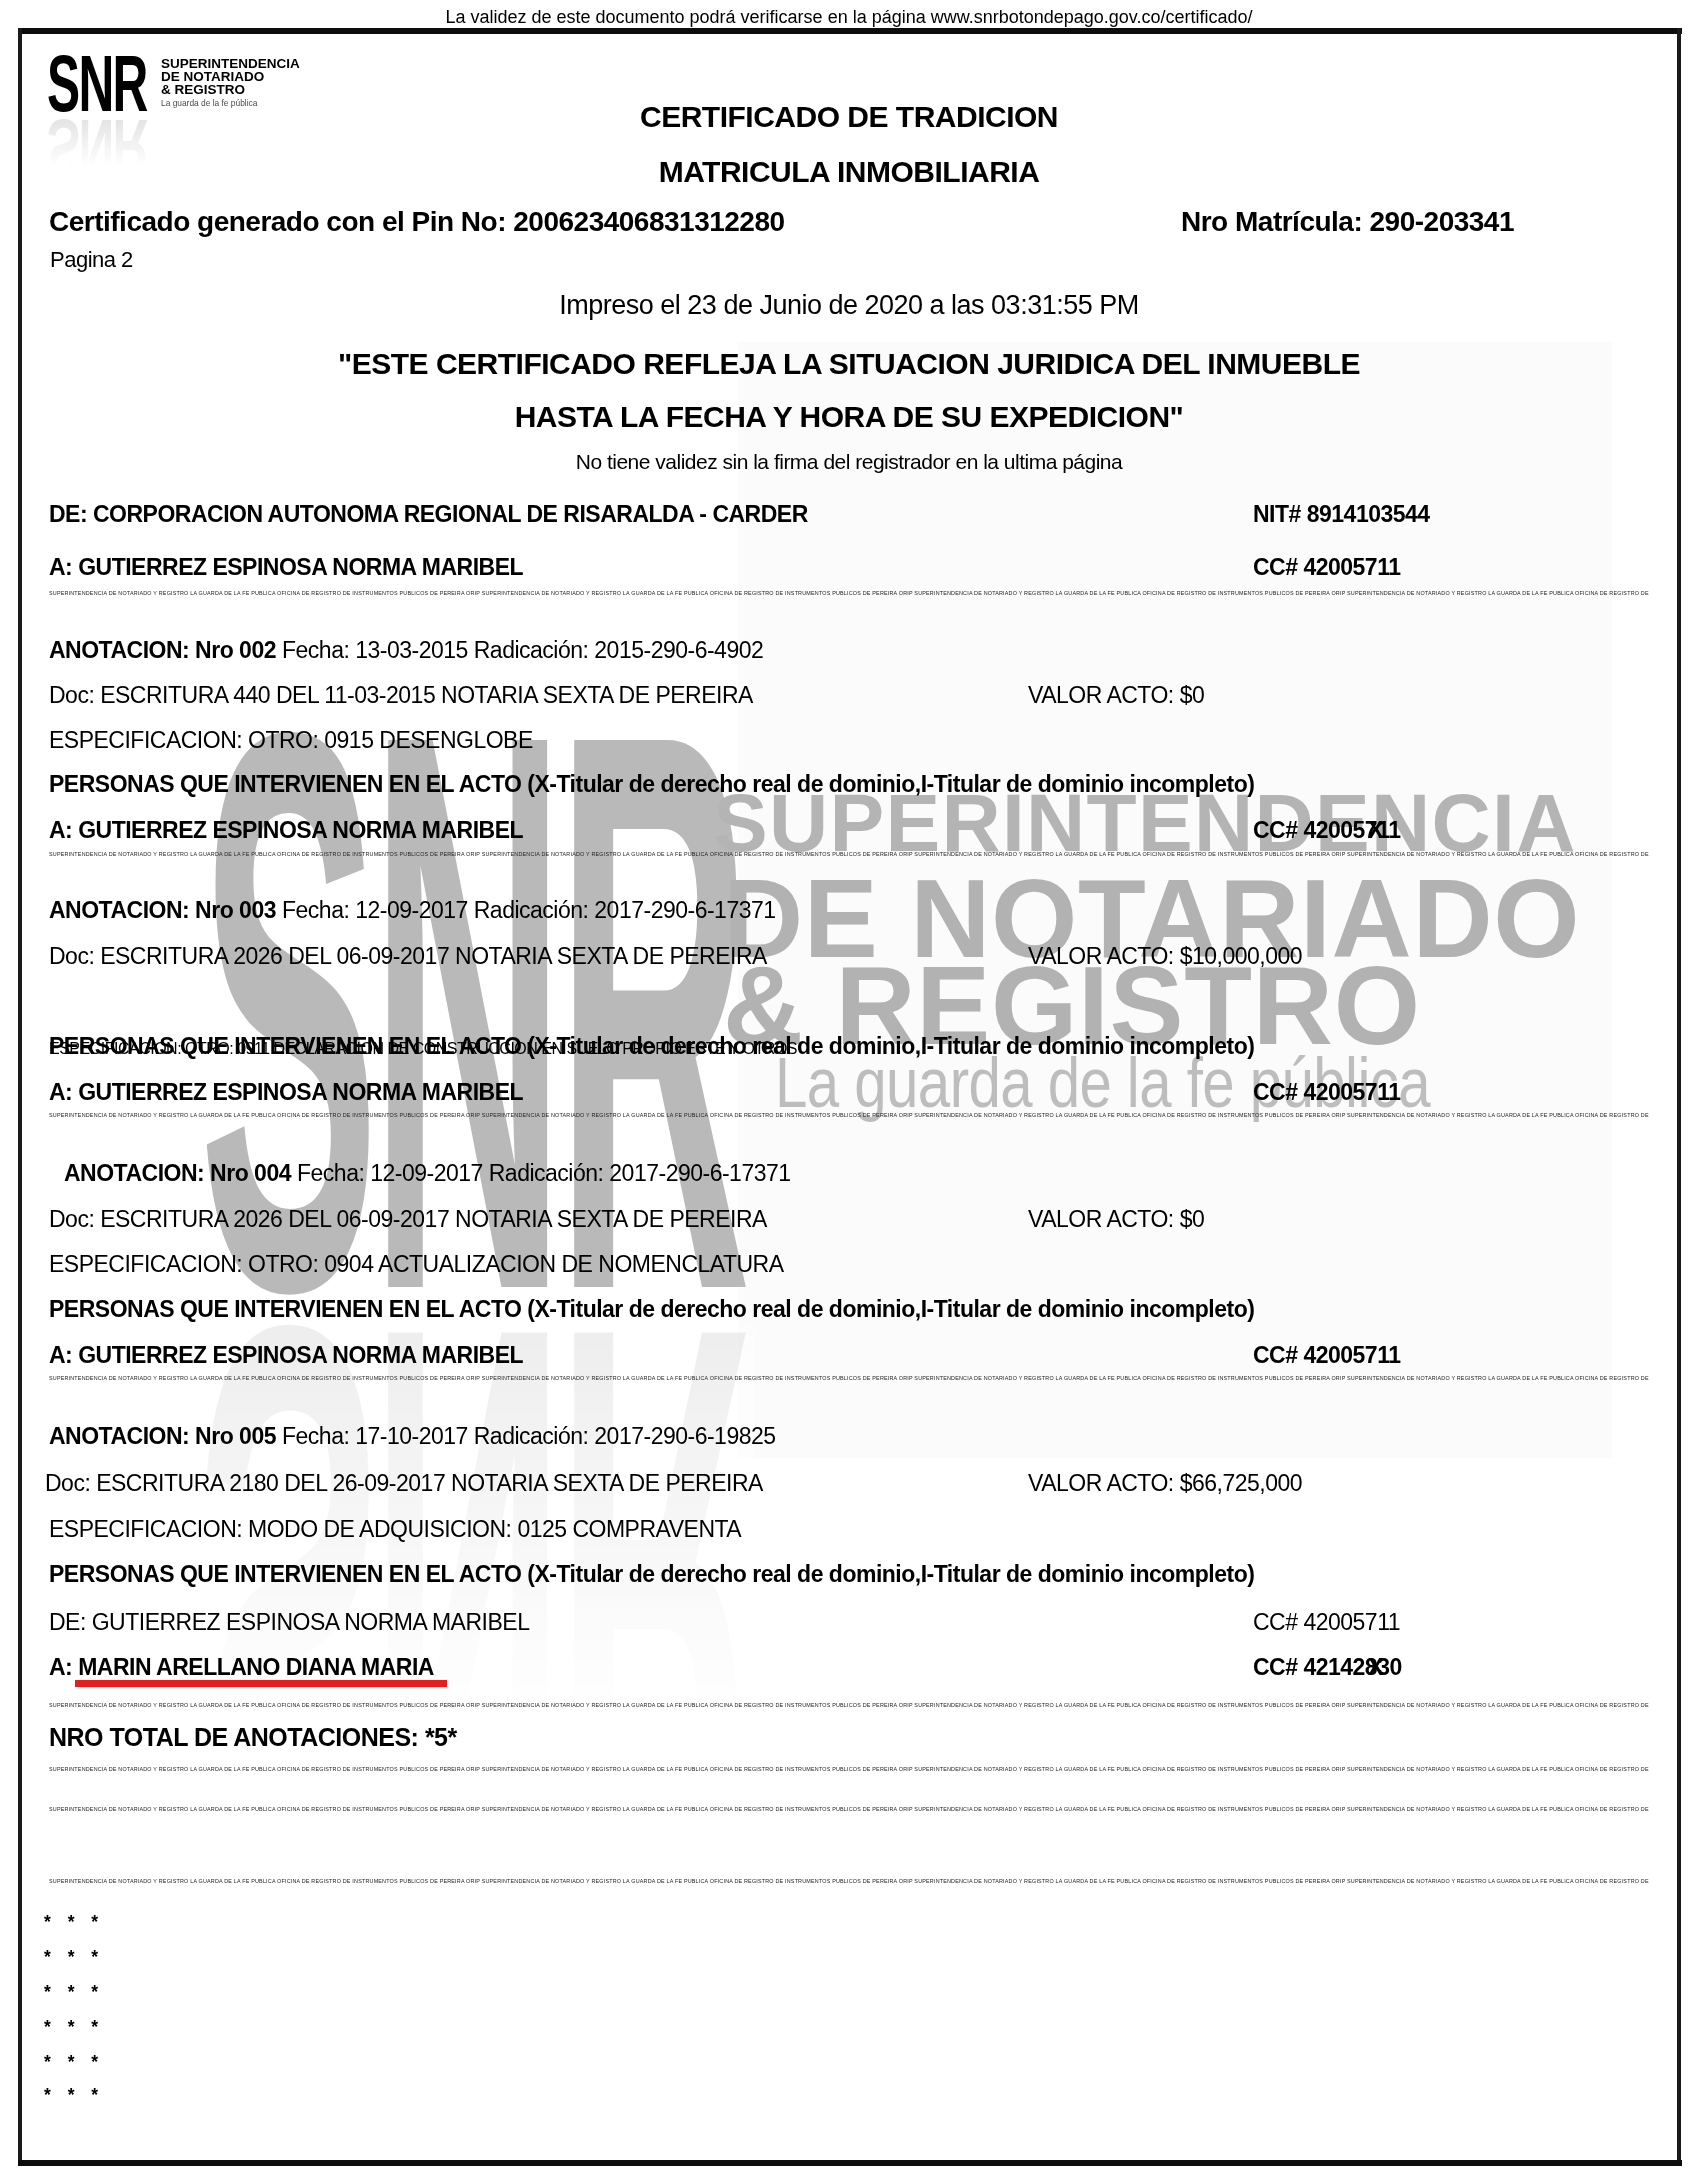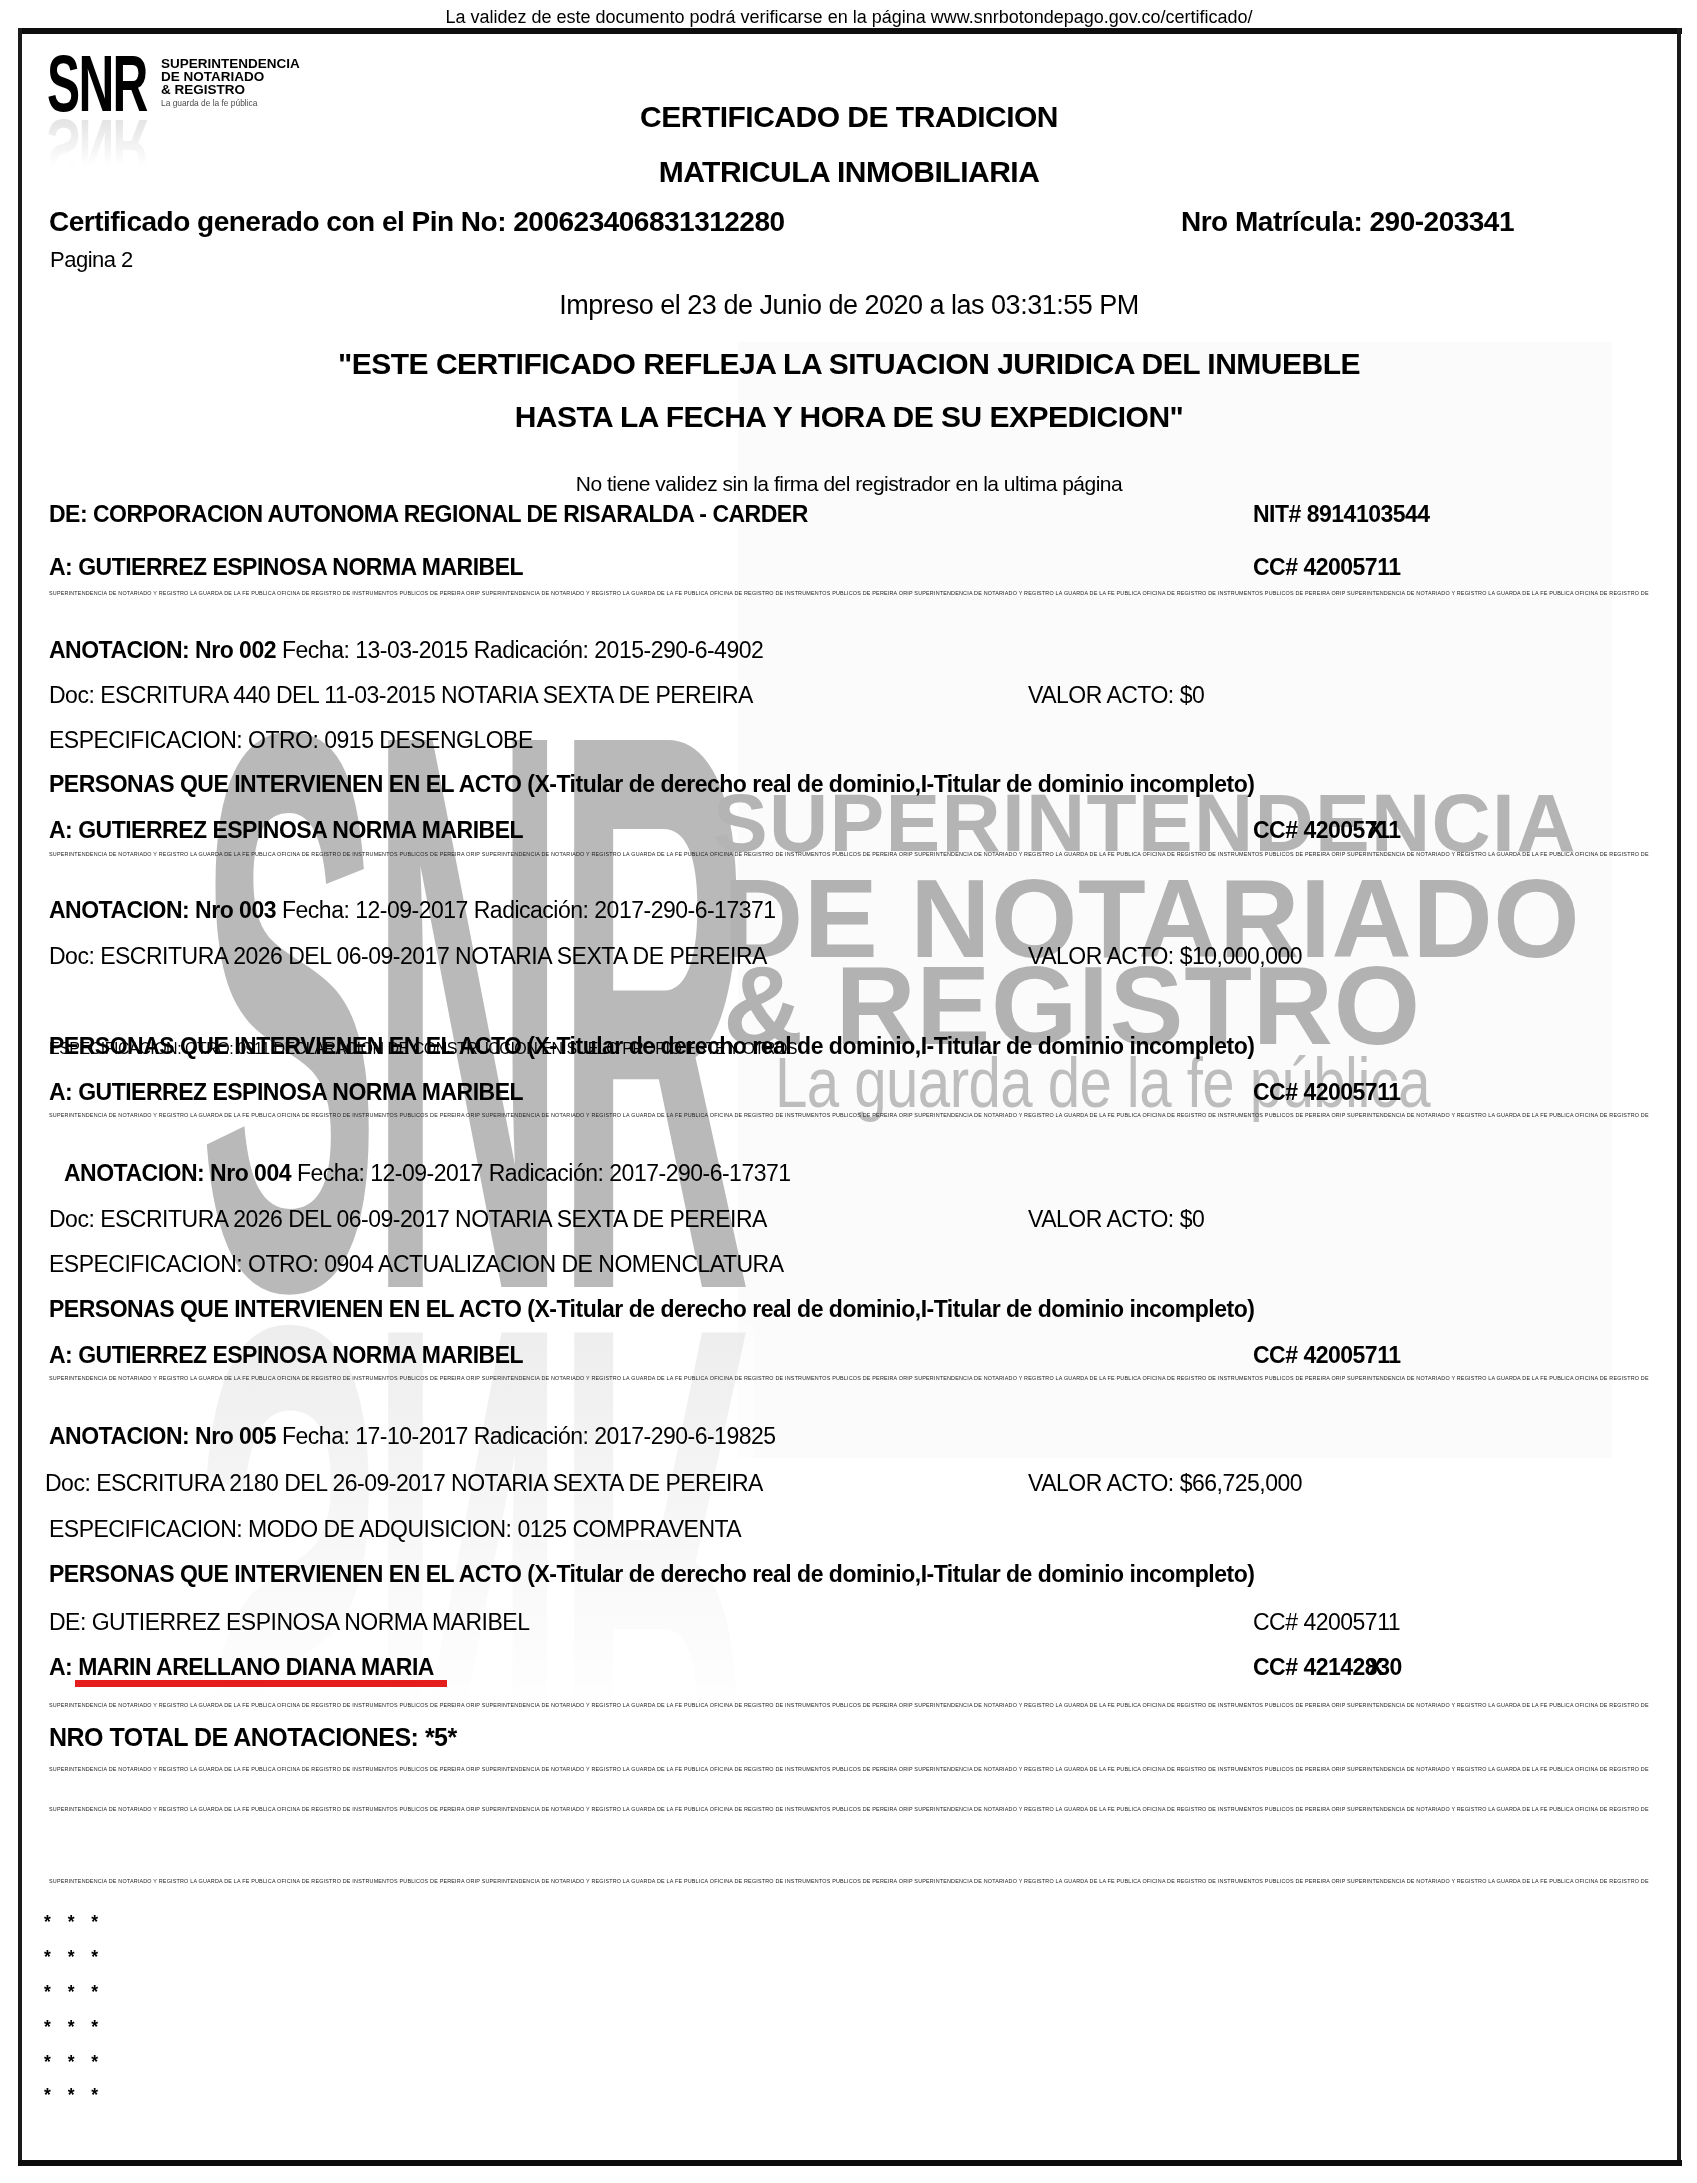--- a/index.html
+++ b/index.html
@@ -91,21 +91,21 @@
     <div class="ln ctr b" style="top:100px;font-size:30px;">CERTIFICADO DE TRADICION</div>
     <div class="ln ctr b" style="top:155px;font-size:30px;">MATRICULA INMOBILIARIA</div>
 
     <div class="ln b" style="left:49px;top:206px;font-size:28px;">Certificado generado con el Pin No: 200623406831312280</div>
     <div class="ln b" style="left:1181px;top:206px;font-size:28px;">Nro Matrícula: 290-203341</div>
     <div class="ln" style="left:50px;top:248px;font-size:22px;">Pagina 2</div>
 
     <div class="ln ctr" style="top:290px;font-size:27px;">Impreso el 23 de Junio de 2020 a las 03:31:55 PM</div>
     <div class="ln ctr b" style="top:347px;font-size:30px;">"ESTE CERTIFICADO REFLEJA LA SITUACION JURIDICA DEL INMUEBLE</div>
     <div class="ln ctr b" style="top:400px;font-size:30px;">HASTA LA FECHA Y HORA DE SU EXPEDICION"</div>
-    <div class="ln ctr" style="top:450px;font-size:21px;margin-top:22px;">No tiene validez sin la firma del registrador en la ultima página</div>
+    <div class="ln ctr" style="top:450px;font-size:21px;">No tiene validez sin la firma del registrador en la ultima página</div>
 
     <div class="ln b" style="left:49px;top:502px;font-size:23px;">DE: CORPORACION AUTONOMA REGIONAL DE RISARALDA - CARDER</div>
     <div class="ln b idcol" style="top:502px;font-size:23px;">NIT# 8914103544</div>
     <div class="ln b" style="left:49px;top:555px;font-size:23px;">A: GUTIERREZ ESPINOSA NORMA MARIBEL</div>
     <div class="ln b idcol" style="top:555px;font-size:23px;">CC# 42005711</div>
     <div class="microline" style="top:590px;">SUPERINTENDENCIA DE NOTARIADO Y REGISTRO LA GUARDA DE LA FE PUBLICA OFICINA DE REGISTRO DE INSTRUMENTOS PUBLICOS DE PEREIRA ORIP SUPERINTENDENCIA DE NOTARIADO Y REGISTRO LA GUARDA DE LA FE PUBLICA OFICINA DE REGISTRO DE INSTRUMENTOS PUBLICOS DE PEREIRA ORIP SUPERINTENDENCIA DE NOTARIADO Y REGISTRO LA GUARDA DE LA FE PUBLICA OFICINA DE REGISTRO DE INSTRUMENTOS PUBLICOS DE PEREIRA ORIP SUPERINTENDENCIA DE NOTARIADO Y REGISTRO LA GUARDA DE LA FE PUBLICA OFICINA DE REGISTRO DE INSTRUMENTOS PUBLICOS DE PEREIRA ORIP SUPERINTENDENCIA DE NOTARIADO Y REGISTRO LA GUARDA DE LA FE PUBLICA OFICINA DE REGISTRO DE INSTRUMENTOS PUBLICOS DE PEREIRA ORIP SUPERINTENDENCIA DE NOTARIADO Y REGISTRO LA GUARDA DE LA FE PUBLICA OFICINA DE REGISTRO DE INSTRUMENTOS PUBLICOS DE PEREIRA ORIP SUPERINTENDENCIA DE NOTARIADO Y REGISTRO LA GUARDA DE LA FE PUBLICA OFICINA DE REGISTRO DE INSTRUMENTOS PUBLICOS DE PEREIRA ORIP </div>
 
     <div class="ln" style="left:49px;top:638px;font-size:23px;">
       <span class="b">ANOTACION: Nro 002</span><span class="ann-detail">Fecha: 13-03-2015 Radicación: 2015-290-6-4902</span>
     </div>

